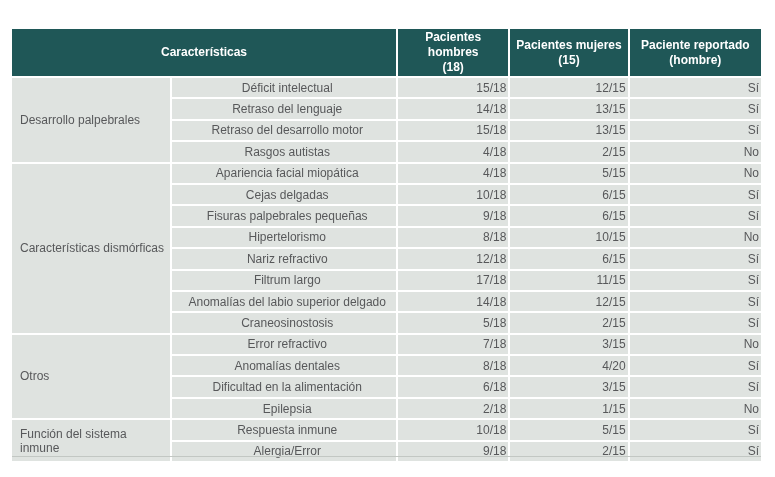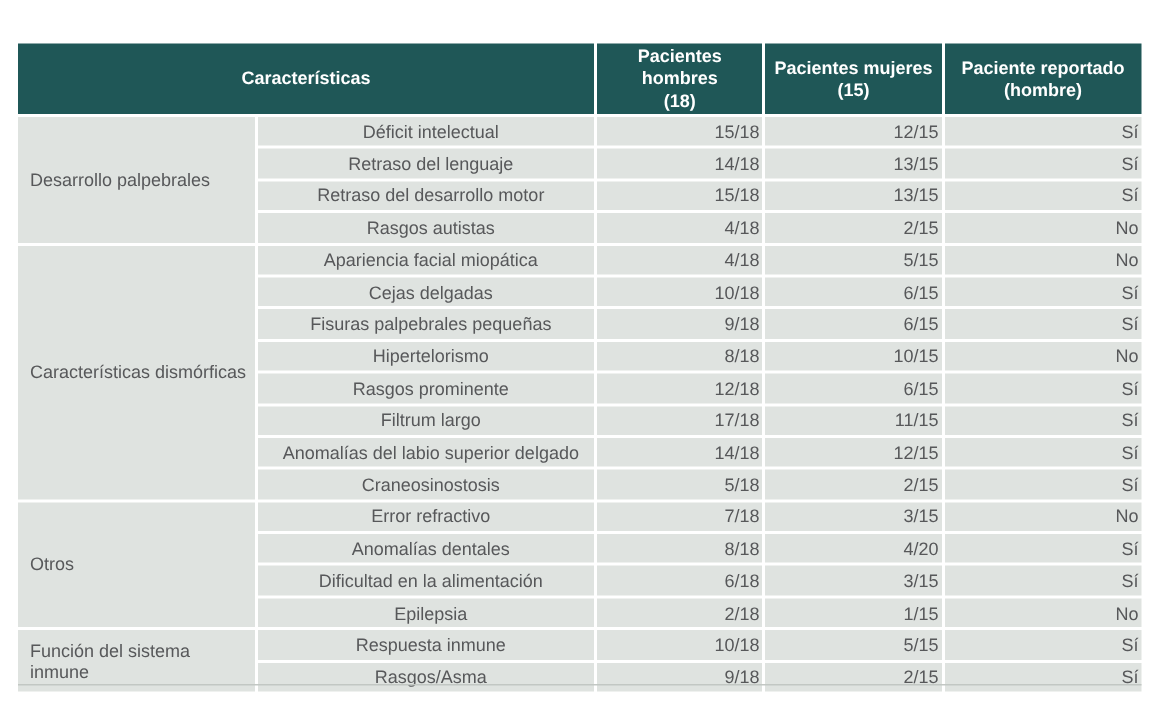--- a/index.html
+++ b/index.html
@@ -162,21 +162,21 @@
           <td class="value-cell">6/15</td>
           <td class="value-cell">Sí</td>
         </tr>
         <tr>
           <td class="label-cell">Hipertelorismo</td>
           <td class="value-cell">8/18</td>
           <td class="value-cell">10/15</td>
           <td class="value-cell">No</td>
         </tr>
         <tr>
-          <td class="label-cell">Rasgos prominente</td>
+          <td class="label-cell">Nariz refractivo</td>
           <td class="value-cell">12/18</td>
           <td class="value-cell">6/15</td>
           <td class="value-cell">Sí</td>
         </tr>
         <tr>
           <td class="label-cell">Filtrum largo</td>
           <td class="value-cell">17/18</td>
           <td class="value-cell">11/15</td>
           <td class="value-cell">Sí</td>
         </tr>
@@ -218,21 +218,21 @@
           <td class="value-cell">No</td>
         </tr>
         <tr>
           <td class="group-cell" rowspan="2">Función del sistema inmune</td>
           <td class="label-cell">Respuesta inmune</td>
           <td class="value-cell">10/18</td>
           <td class="value-cell">5/15</td>
           <td class="value-cell">Sí</td>
         </tr>
         <tr>
-          <td class="label-cell">Rasgos/Asma</td>
+          <td class="label-cell">Alergia/Error</td>
           <td class="value-cell">9/18</td>
           <td class="value-cell">2/15</td>
           <td class="value-cell">Sí</td>
         </tr>
       </tbody>
   </table>
 
   <div class="bottom-line"></div>
 
 </div>

